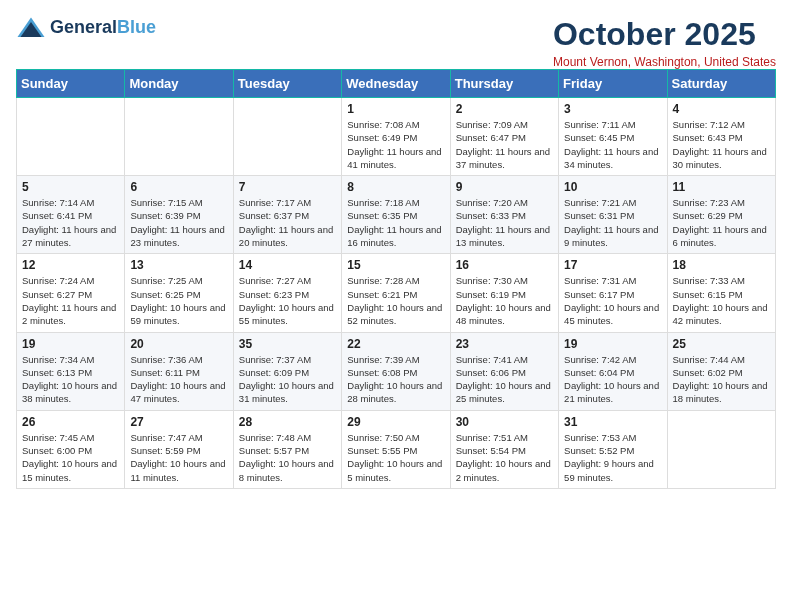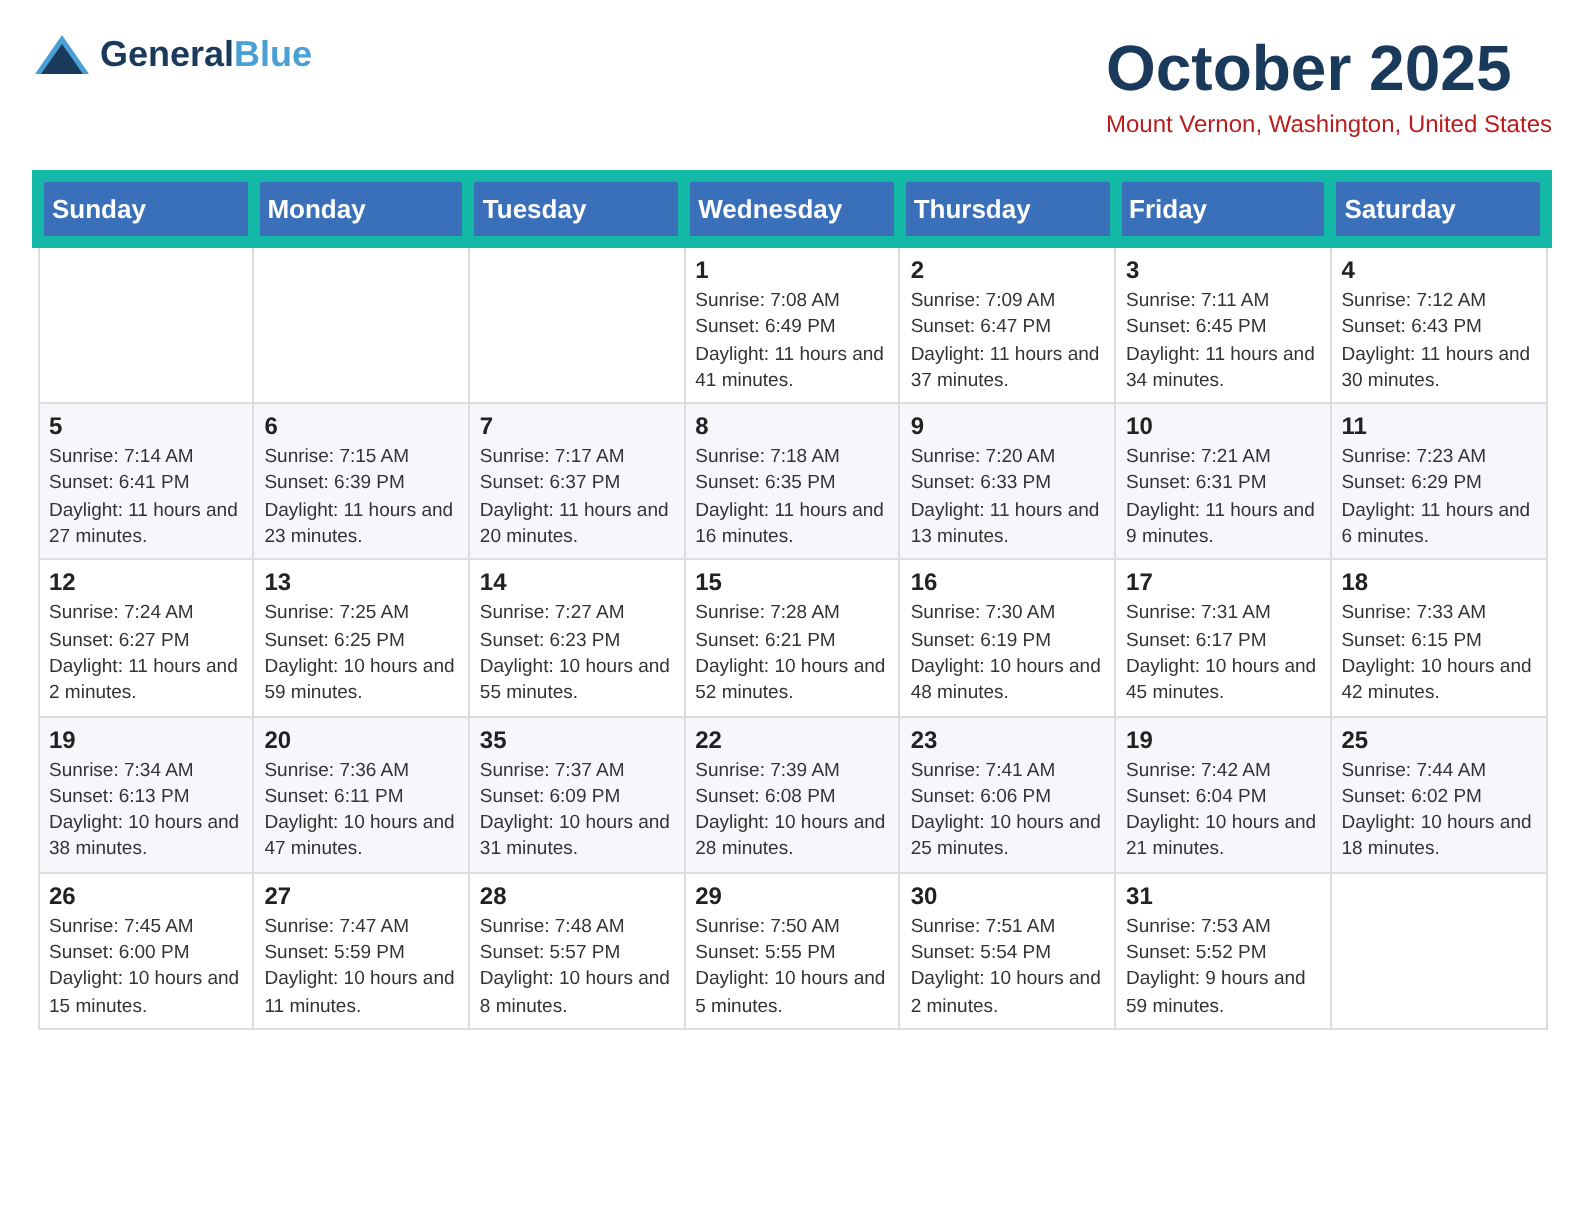--- a/index.html
+++ b/index.html
@@ -7,21 +7,21 @@
       font-family: Arial, sans-serif;
       background: #fff;
       width: 792px;
       min-height: 612px;
       padding: 16px;
     }
     .header {
       display: flex;
       justify-content: space-between;
       align-items: flex-start;
-      margin-bottom: 16px;
+      margin-bottom: 0;
       gap: 11px;
     }
     .logo {
       display: flex;
       align-items: center;
       gap: 4px;
     }
     .logo-text {
       font-size: 18px;
       font-weight: bold;
@@ -52,21 +52,21 @@
       border-collapse: collapse;
       border: 1px solid #ccc;
     }
     .calendar th {
       background-color: #3a6fba;
       color: #fff;
       padding: 6px 4px;
       font-size: 13px;
       font-weight: bold;
       text-align: left;
-      border: 6px solid #14b8a6;
+      border: 1px solid #14b8a6;
     }
     .calendar td {
       vertical-align: top;
       padding: 4px 5px;
       font-size: 10px;
       color: #333;
       border: 1px solid #ddd;
       width: calc(100% / 7);
       min-height: 80px;
       background: #fff;

